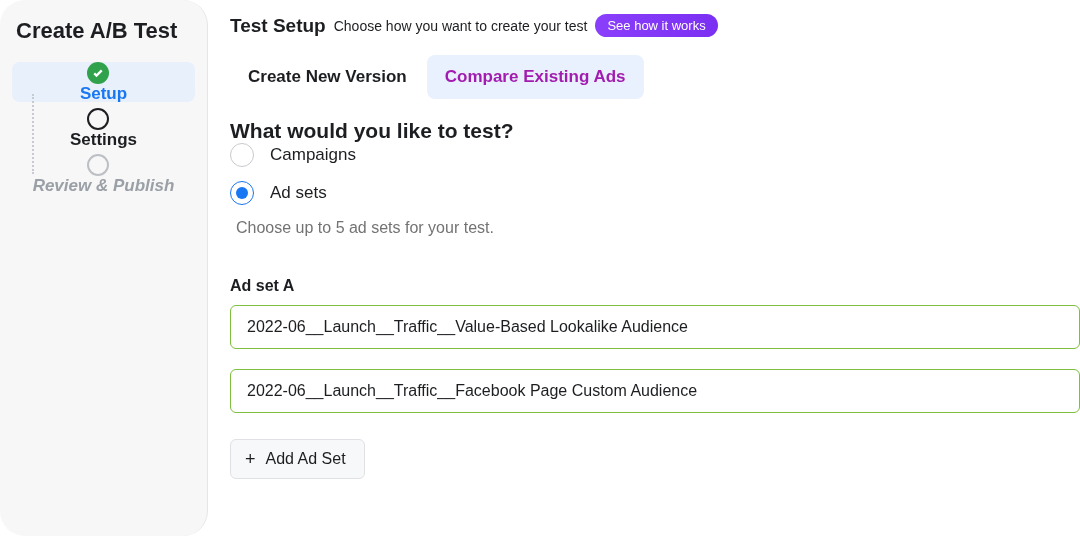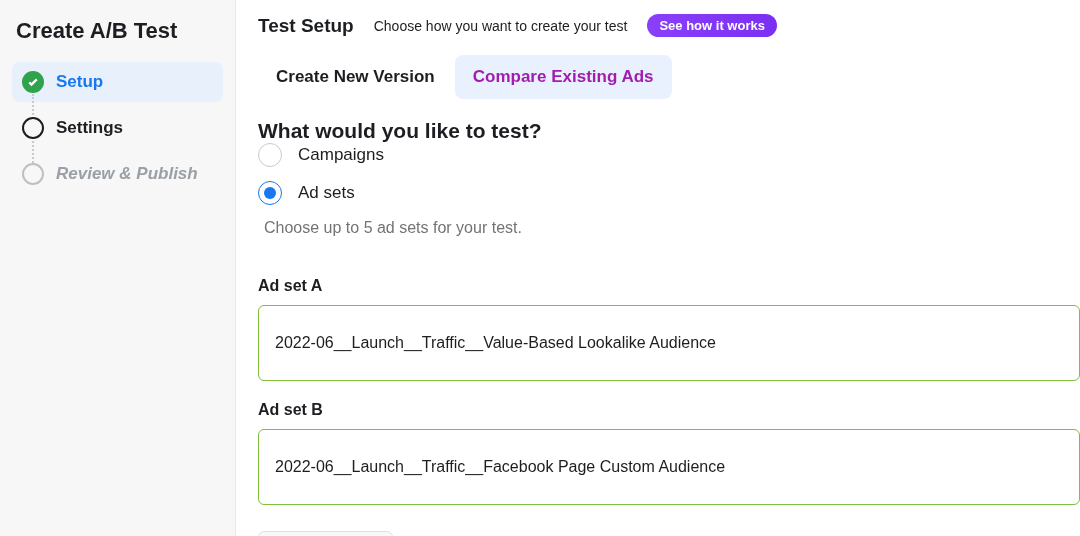--- a/index.html
+++ b/index.html
@@ -8,40 +8,42 @@
     font-family: -apple-system, BlinkMacSystemFont, "Segoe UI", Helvetica, Arial, sans-serif;
     font-size: 16px;
     color: #1c1e21;
     background: #fff;
     display: flex;
     width: 1080px;
     height: 536px;
     overflow: hidden;
   }
   .sidebar {
-    width: 236px;
+    width: 208px;
     background: #f7f7f8;
     border-right: 1px solid #e6e6e7;
     padding: 18px 12px 12px 12px;
+    border-radius: 25px;
   }
   .sidebar-title {
     font-size: 22px;
     font-weight: 700;
     color: #1c1e21;
     margin: 0 4px 18px 4px;
   }
   .steps { position: relative; }
   .step {
     display: flex;
     align-items: center;
     height: 40px;
     padding: 0 10px;
     border-radius: 8px;
     cursor: pointer;
     position: relative;
+    flex-direction: column;
   }
   .step + .step { margin-top: 6px; }
   .step.active { background: #e7f0fb; }
   .step .dot {
     width: 22px; height: 22px;
     border-radius: 50%;
     display: flex; align-items: center; justify-content: center;
     margin-right: 12px;
     flex-shrink: 0;
     position: relative;
@@ -64,31 +66,31 @@
     z-index: 1;
   }
   .check-icon { width: 12px; height: 12px; fill: none; stroke: #fff; stroke-width: 3; }
 
   .main {
     flex: 1;
     padding: 14px 0 20px 22px;
     overflow: hidden;
   }
   .header-row {
-    display: flex; align-items: center; gap: 20px;
+    display: flex; align-items: center; gap: 8px;
     margin-bottom: 18px;
   }
   .header-title { font-size: 19px; font-weight: 700; }
   .header-sub { font-size: 14px; color: #1c1e21; }
   .pill {
     background: #7b2ff2;
     background: linear-gradient(90deg,#8a3ffb,#7b2ff2);
     color: #fff;
     font-size: 13px;
-    font-weight: 700;
+    font-weight: 400;
     padding: 4px 12px;
     border-radius: 14px;
     cursor: pointer;
     display: inline-flex;
     align-items: center;
   }
   .tabs {
     display: flex; gap: 2px;
     margin-bottom: 20px;
   }
@@ -132,21 +134,21 @@
     margin: 10px 0 40px 6px;
   }
   .field-block { margin-bottom: 20px; }
   .field-label {
     font-size: 16px; font-weight: 700;
     margin-bottom: 10px;
   }
   .select-box {
     border: 1.5px solid #7fbf3f;
     border-radius: 6px;
-    padding: 28px 16px;
+    padding: 12px 16px;
     font-size: 16px;
     color: #1c1e21;
     width: 100%;
     cursor: pointer;
     background: #fff;
   }
   .add-btn {
     display: inline-flex;
     align-items: center;
     gap: 10px;
@@ -217,21 +219,20 @@
   </div>
 
   <div class="hint">Choose up to 5 ad sets for your test.</div>
 
   <div class="field-block">
     <div class="field-label">Ad set A</div>
     <div class="select-box">2022-06__Launch__Traffic__Value-Based Lookalike Audience</div>
   </div>
 
   <div class="field-block">
-    <div class="field-label">Ad set B</div>
     <div class="select-box">2022-06__Launch__Traffic__Facebook Page Custom Audience</div>
   </div>
 
   <button class="add-btn">
     <span class="plus">+</span>
     <span>Add Ad Set</span>
   </button>
 </main>
 
 </body></html>

